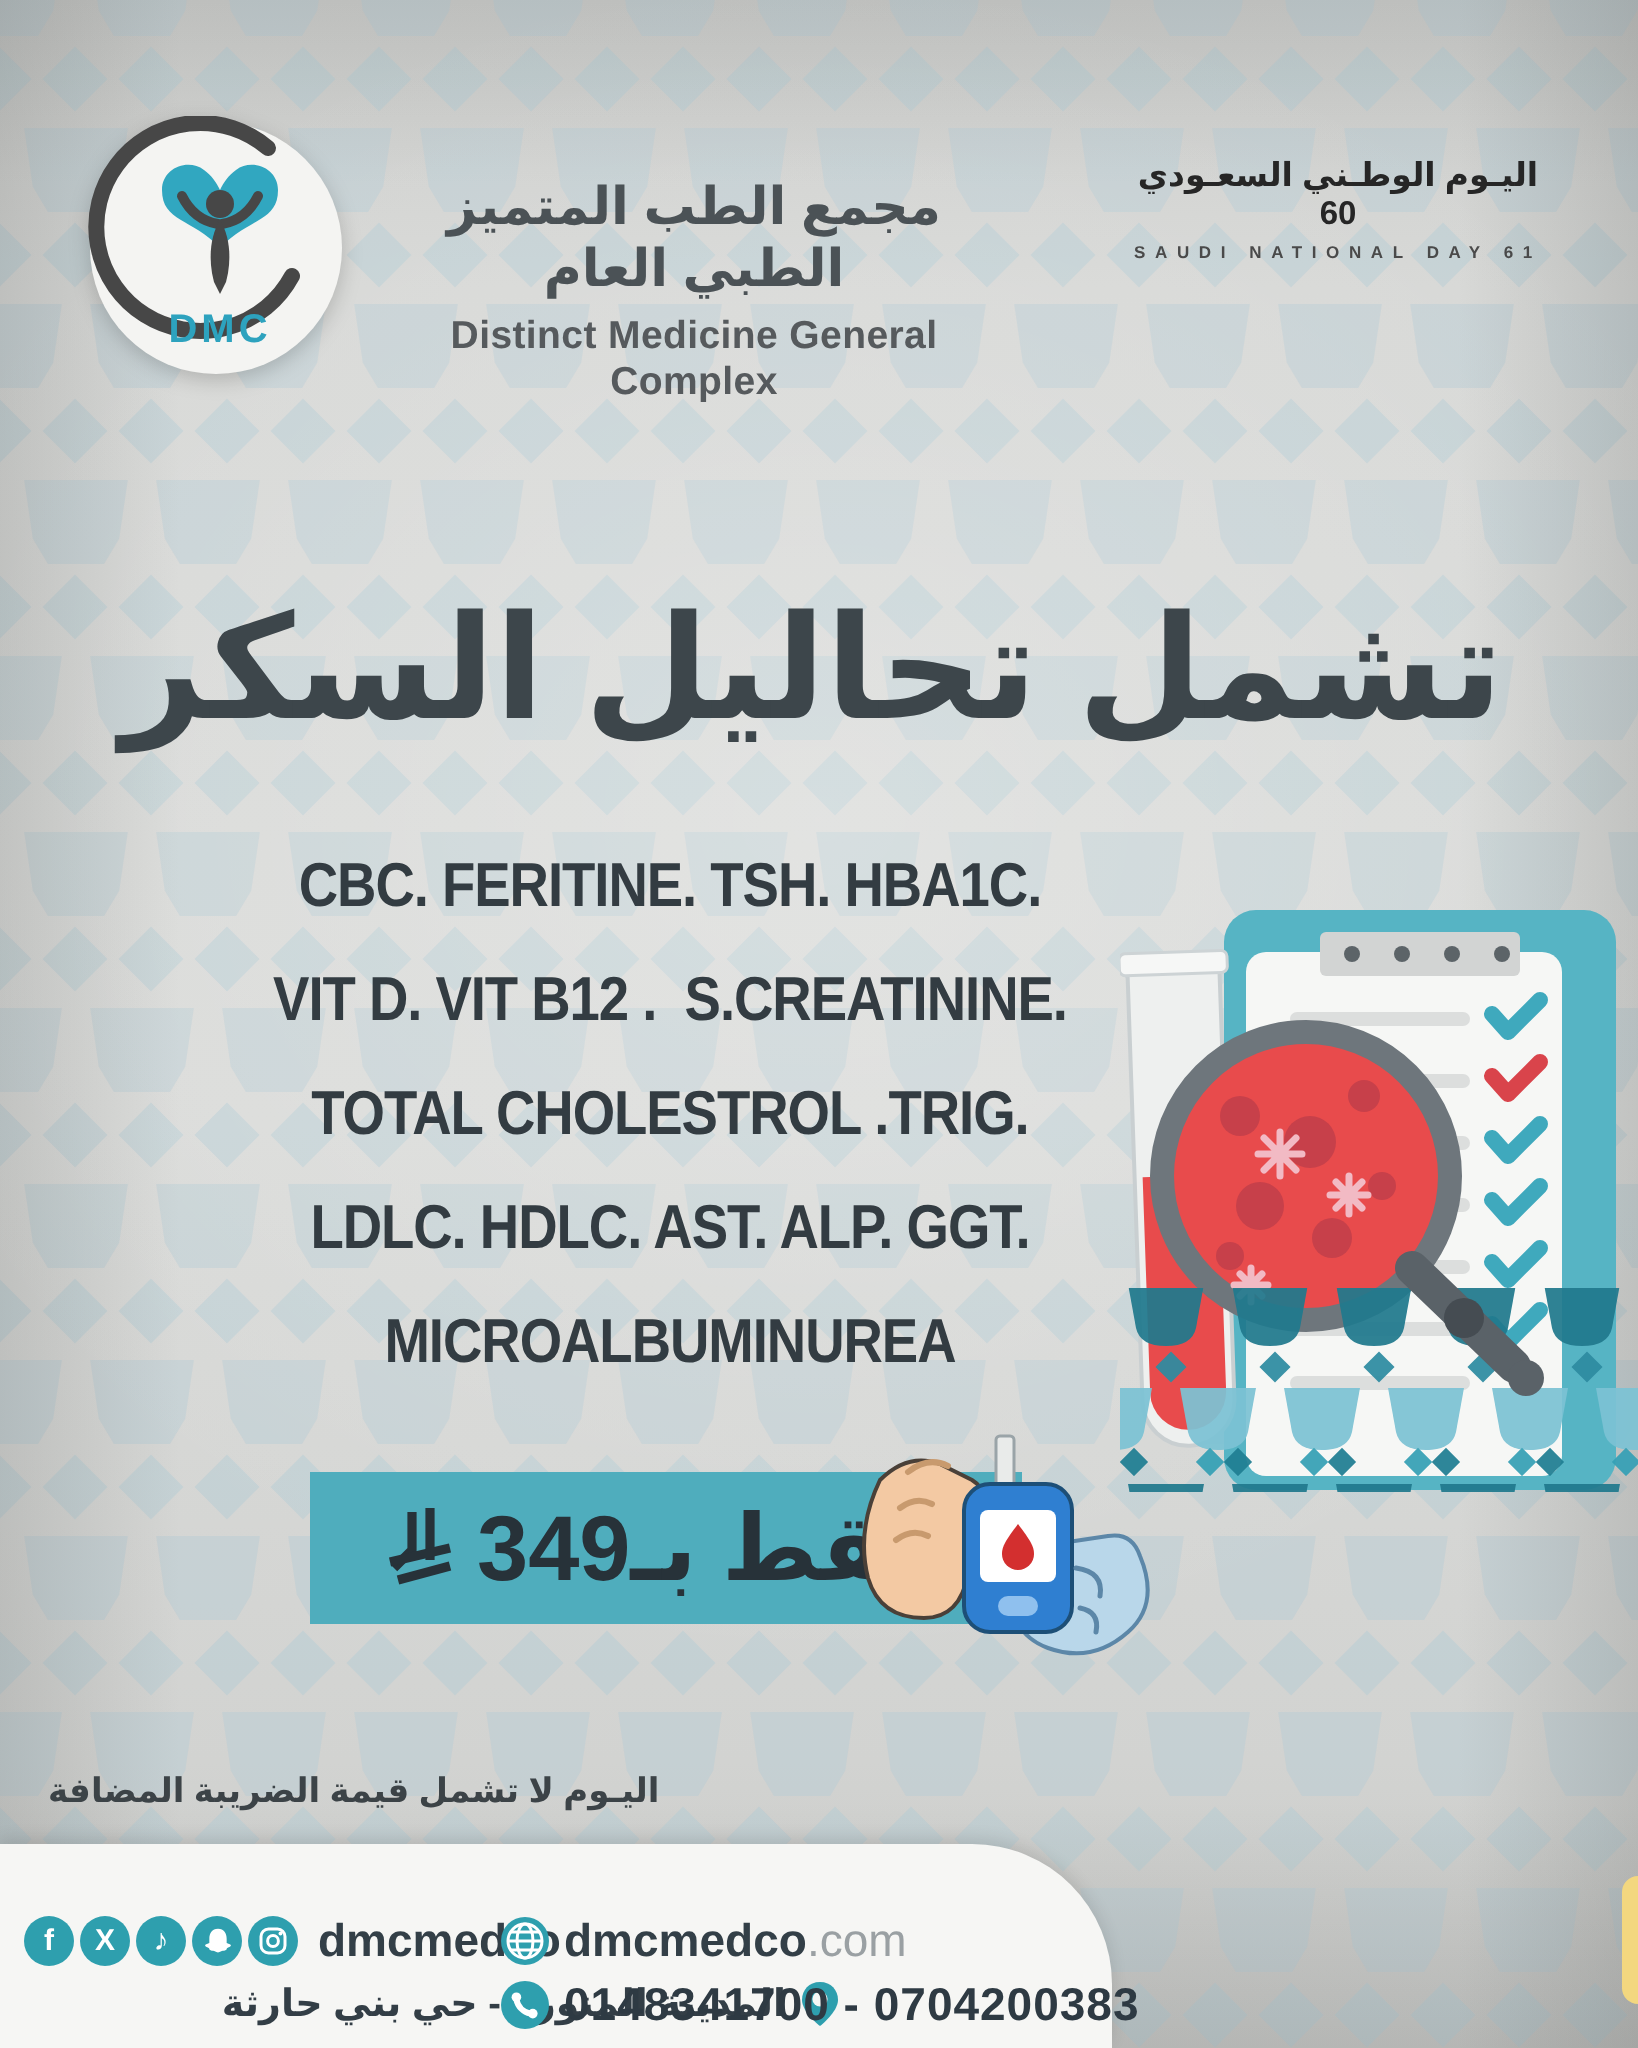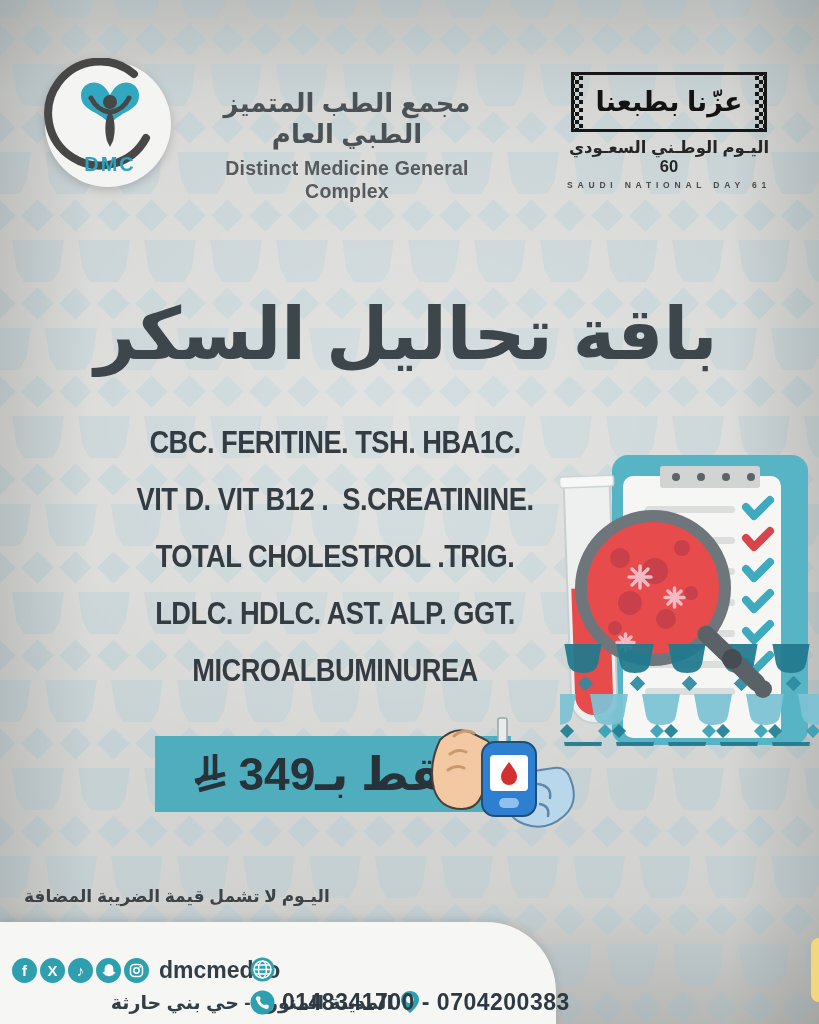--- a/index.html
+++ b/index.html
@@ -509,30 +509,25 @@
     <path d="M68 52 C63 60 62 72 65 83 L68 89 L71 83 C74 72 73 60 68 52 Z" fill="#474747"></path>
     <text x="68" y="113" text-anchor="middle" font-size="20" font-weight="bold" fill="#2da2be" letter-spacing="2">DMC</text>
   </svg>
 
   <div class="abs clinic-names">
     <div class="clinic-ar">مجمع الطب المتميز الطبي العام</div>
     <div class="clinic-en">Distinct Medicine General Complex</div>
   </div>
 
   <div class="abs snd">
-    <div class="snd-frame">
-      <span class="chk-l"></span>
-      <span class="chk-r"></span>
-      <span class="snd-slogan">عزّنا بطبعنا</span>
-    </div>
     <div class="snd-ar">اليـوم الوطـني السعـودي 60</div>
     <div class="snd-en">SAUDI NATIONAL DAY 61</div>
   </div>
 
-  <div class="abs title">باقة تحاليل السكر</div>
+  <div class="abs title">تشمل تحاليل السكر</div>
 
   <div class="abs tests">
     <div class="test-line">CBC. FERITINE. TSH. HBA1C.</div>
     <div class="test-line">VIT D. VIT B12 .  S.CREATININE.</div>
     <div class="test-line">TOTAL CHOLESTROL .TRIG.</div>
     <div class="test-line">LDLC. HDLC. AST. ALP. GGT.</div>
     <div class="test-line">MICROALBUMINUREA</div>
   </div>
 
   <svg class="abs" style="left:560px;top:438px;" width="259" height="310" viewBox="0 0 259 310">
@@ -676,20 +671,21 @@
 
   <div class="f-row web-row">
     <svg width="25" height="25" viewBox="0 0 25 25">
       <circle cx="12.5" cy="12.5" r="12" fill="#2e9fae"></circle>
       <g fill="none" stroke="#fff" stroke-width="1.5">
         <circle cx="12.5" cy="12.5" r="8.5"></circle>
         <ellipse cx="12.5" cy="12.5" rx="4" ry="8.5"></ellipse>
         <path d="M4 12.5 h17 M5.5 8 h14 M5.5 17 h14"></path>
       </g>
     </svg>
+    <span><span class="web-name">dmcmedco</span><span class="web-tld">.com</span></span>
   </div>
 
   <div class="f-row phone-row">
     <svg width="25" height="25" viewBox="0 0 25 25">
       <circle cx="12.5" cy="12.5" r="12" fill="#2e9fae"></circle>
       <path d="M8.2 9.8 a9 9 0 0 0 7 7" fill="none" stroke="#fff" stroke-width="3" stroke-linecap="round"></path>
       <circle cx="8.2" cy="8.6" r="2.4" fill="#fff"></circle>
       <circle cx="16.4" cy="16.8" r="2.4" fill="#fff"></circle>
     </svg>
     <span class="phone-text">0148341700 - 0704200383</span>

